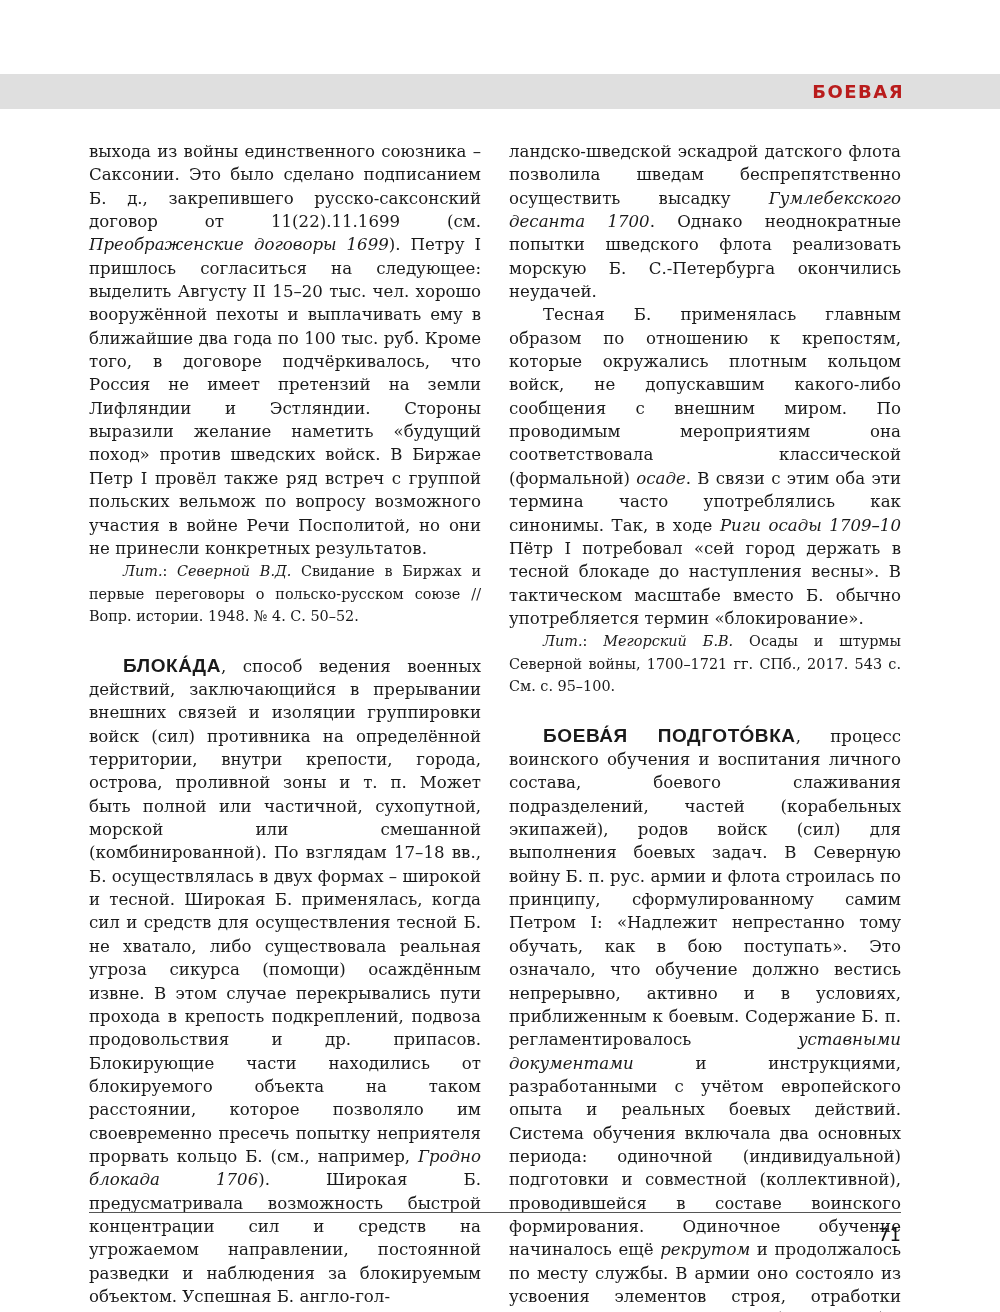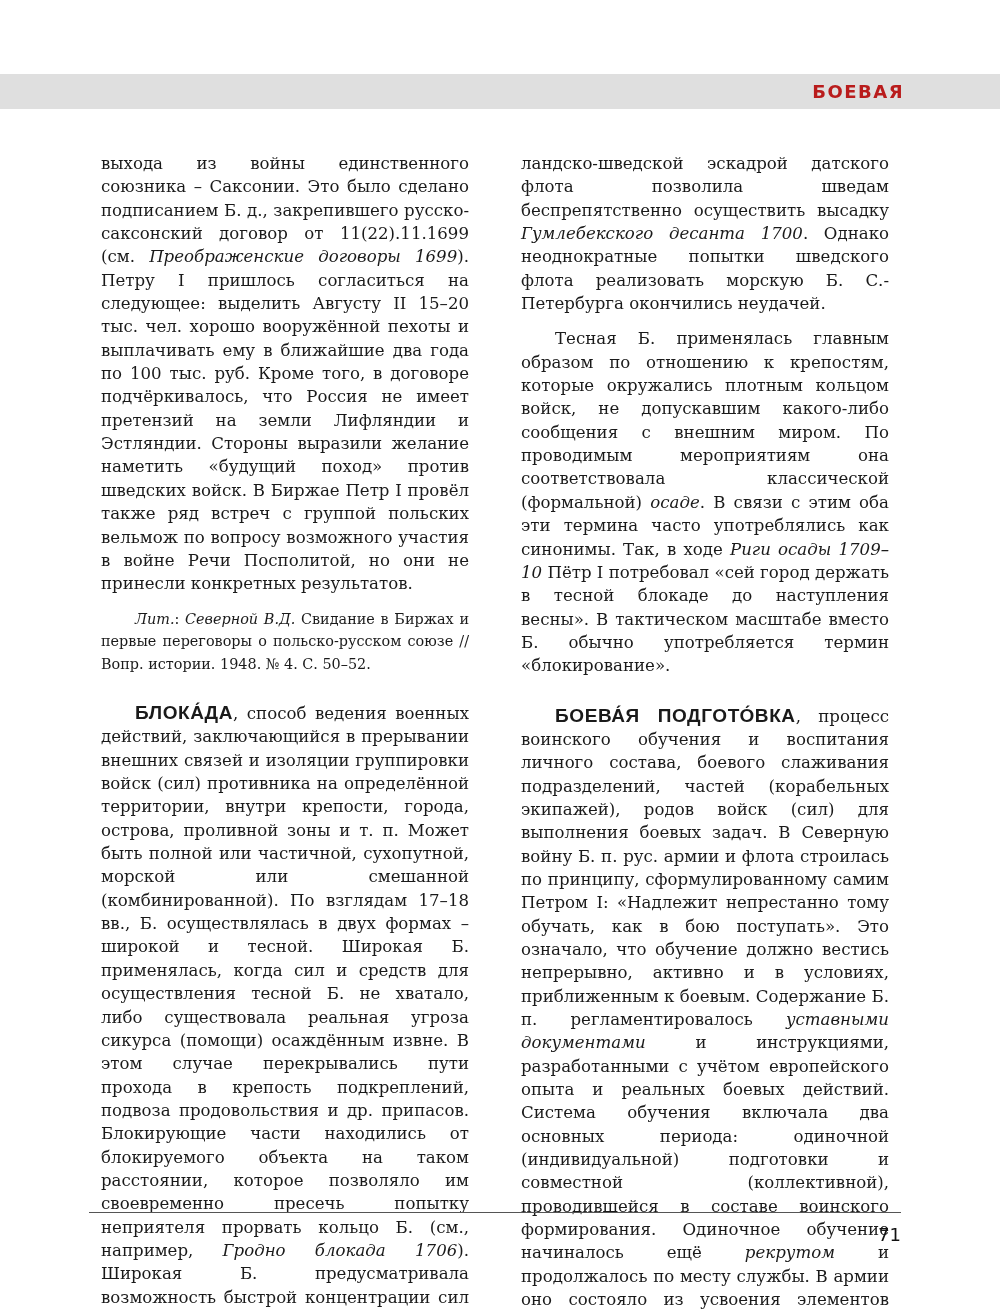--- a/index.html
+++ b/index.html
@@ -8,21 +8,21 @@
   .header-bar { position: absolute; left: 0; top: 74px; width: 1000px; height: 35px;
                 background: #dfdfdf; }
   .running-head { position: absolute; right: 96px; top: 81px;
                   font-family: "DejaVu Sans", "Liberation Sans", sans-serif;
                   font-weight: bold; font-size: 18px; letter-spacing: 1.5px; color: #b91c1c; }
   .col { position: absolute; top: 140px; width: 392px;
          font-size: 16.6px; line-height: 23.35px; text-align: justify;
          hyphens: manual; }
   .col-left { left: 89px; }
   .col-right { left: 509px; }
-  .col p { margin: 12px; text-indent: 0; }
+  .col p { margin: 0; text-indent: 0; }
   .col p.indent { text-indent: 34px; }
   .col p.lit { font-size: 14.4px; line-height: 22.5px; text-indent: 34px; }
   .col p.entry { margin-top: 26px; text-indent: 34px; }
   .head-word { font-family: Liberation Sans, sans-serif;
                font-weight: bold; font-size: 19px; letter-spacing: 0.6px; }
   .it { font-style: italic; }
   .footer-rule { position: absolute; left: 89px; top: 1212px; width: 812px; height: 1px;
                  background: #555; }
   .page-number { position: absolute; right: 99px; top: 1224px;
                  font-family: "DejaVu Sans", "Liberation Sans", sans-serif;
@@ -36,17 +36,18 @@
 
 <div class="col col-left">
   <p><span>выхода из войны единственного союзника – Саксонии. Это было сделано подписанием Б. д., закрепившего русско-саксонский договор от 11(22).11.1699 (см. </span><span class="it">Преображенские договоры 1699</span><span>). Петру I пришлось согласиться на следующее: выделить Августу II 15–20 тыс. чел. хорошо вооружённой пехоты и выплачивать ему в ближайшие два года по 100 тыс. руб. Кроме того, в договоре подчёркивалось, что Россия не имеет претензий на земли Лифляндии и Эстляндии. Стороны выразили желание наметить «будущий поход» против шведских войск. В Биржае Петр I провёл также ряд встреч с группой польских вельмож по вопросу возможного участия в войне Речи Посполитой, но они не принесли конкретных результатов.</span></p>
   <p class="lit"><span class="it">Лит.</span><span>: </span><span class="it">Северной В.Д.</span><span> Свидание в Биржах и первые переговоры о польско-русском союзе // Вопр. истории. 1948. № 4. С. 50–52.</span></p>
   <p class="entry"><span class="head-word">БЛОКА́ДА</span><span>, способ ведения военных действий, заключающийся в прерывании внешних связей и изоляции группировки войск (сил) противника на определённой территории, внутри крепости, города, острова, проливной зоны и т. п. Может быть полной или частичной, сухопутной, морской или смешанной (комбинированной). По взглядам 17–18 вв., Б. осуществлялась в двух формах – широкой и тесной. Широкая Б. применялась, когда сил и средств для осуществления тесной Б. не хватало, либо существовала реальная угроза сикурса (помощи) осаждённым извне. В этом случае перекрывались пути прохода в крепость подкреплений, подвоза продовольствия и др. припасов. Блокирующие части находились от блокируемого объекта на таком расстоянии, которое позволяло им своевременно пресечь попытку неприятеля прорвать кольцо Б. (см., например, </span><span class="it">Гродно блокада 1706</span><span>). Широкая Б. предусматривала возможность быстрой концентрации сил и средств на угрожаемом направлении, постоянной разведки и наблюдения за блокируемым объектом. Успешная Б. англо-гол-</span></p>
 </div>
 
 <div class="col col-right">
   <p><span>ландско-шведской эскадрой датского флота позволила шведам беспрепятственно осуществить высадку </span><span class="it">Гумлебекского десанта 1700</span><span>. Однако неоднократные попытки шведского флота реализовать морскую Б. С.-Петербурга окончились неудачей.</span></p>
   <p class="indent"><span>Тесная Б. применялась главным образом по отношению к крепостям, которые окружались плотным кольцом войск, не допускавшим какого-либо сообщения с внешним миром. По проводимым мероприятиям она соответствовала классической (формальной) </span><span class="it">осаде</span><span>. В связи с этим оба эти термина часто употреблялись как синонимы. Так, в ходе </span><span class="it">Риги осады 1709–10</span><span> Пётр I потребовал «сей город держать в тесной блокаде до наступления весны». В тактическом масштабе вместо Б. обычно употребляется термин «блокирование».</span></p>
+  <p class="lit"><span class="it">Лит.</span><span>: </span><span class="it">Мегорский Б.В.</span><span> Осады и штурмы Северной войны, 1700–1721 гг. СПб., 2017. 543 с. См. с. 95–100.</span></p>
   <p class="entry"><span class="head-word">БОЕВА́Я ПОДГОТО́ВКА</span><span>, процесс воинского обучения и воспитания личного состава, боевого слаживания подразделений, частей (корабельных экипажей), родов войск (сил) для выполнения боевых задач. В Северную войну Б. п. рус. армии и флота строилась по принципу, сформулированному самим Петром I: «Надлежит непрестанно тому обучать, как в бою поступать». Это означало, что обучение должно вестись непрерывно, активно и в условиях, приближенным к боевым. Содержание Б. п. регламентировалось </span><span class="it">уставными документами</span><span> и инструкциями, разработанными с учётом европейского опыта и реальных боевых действий. Система обучения включала два основных периода: одиночной (индивидуальной) подготовки и совместной (коллективной), проводившейся в составе воинского формирования. Одиночное обучение начиналось ещё </span><span class="it">рекрутом</span><span> и продолжалось по месту службы. В армии оно состояло из усвоения элементов строя, отработки ружейных приёмов и способов стрельбы. При этом</span></p>
 </div>
 
 <div class="footer-rule"></div>
 <div class="page-number">71</div>
 
 </body></html>

